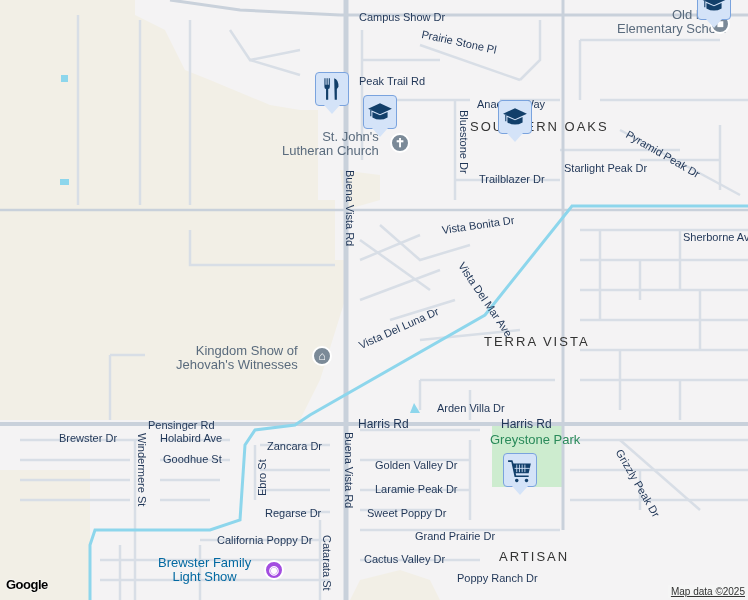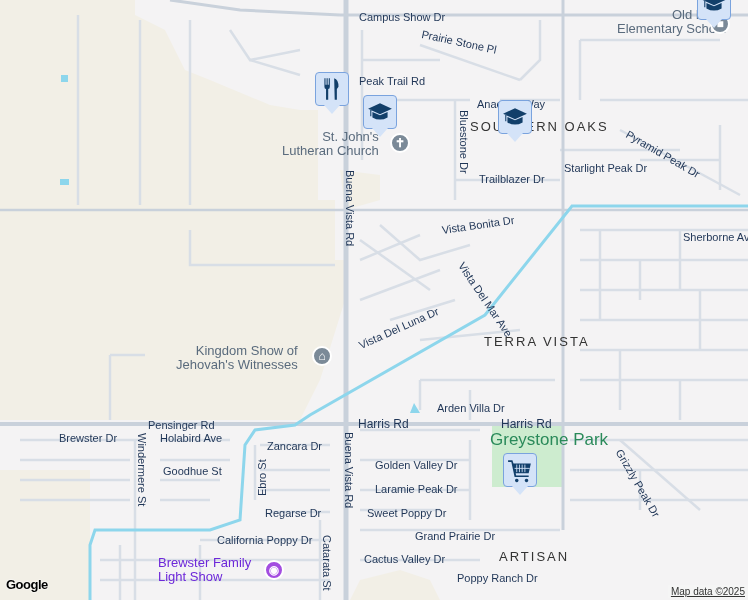--- a/index.html
+++ b/index.html
@@ -1,22 +1,22 @@
 <!DOCTYPE html>
 <html><head>
 <meta charset="utf-8">
 <style>
   html, body { margin:0; padding:0; }
   body { width:748px; height:600px; overflow:hidden; position:relative; background:#f4f3f4; font-family:"Liberation Sans", sans-serif; }
   #map { position:absolute; left:0; top:0; width:748px; height:600px; }
   .lbl { position:absolute; white-space:nowrap; font-size:11px; color:#1f3556; line-height:12px; }
   .lbl.poi { color:#5a6b7d; font-size:13px; line-height:14px; text-align:right; }
   .lbl.hood { color:#333; font-size:13px; letter-spacing:2px; }
-  .lbl.park { color:#2a8a5a; font-size:17px; }
-  .lbl.purple { color:#6d28d9; font-size:13px; line-height:14px; }
+  .lbl.park { color:#2a8a5a; font-size:13px; }
+  .lbl.purple { color:#0369a1; font-size:13px; line-height:14px; text-align:center; }
   .lbl.v { transform-origin:left top; transform:rotate(90deg); }
   .pin { position:absolute; width:34px; height:34px; background:#d4e3f8; border:1px solid #7aa3de; border-radius:4px; box-sizing:border-box; display:flex; align-items:center; justify-content:center; }
   .pin::after { content:""; position:absolute; left:50%; bottom:-9px; margin-left:-8px; width:0; height:0; border-left:8px solid transparent; border-right:8px solid transparent; border-top:9px solid #d4e3f8; }
   .pin svg { width:26px; height:26px; }
   .gpin { position:absolute; width:20px; height:20px; border-radius:50%; background:#7b8a98; border:2px solid #fff; box-sizing:border-box; display:flex; align-items:center; justify-content:center; color:#fff; font-size:12px; font-weight:bold; }
   .gpin.purple { background:#a34de0; }
   .google-logo { position:absolute; left:6px; top:577px; font-size:13px; font-weight:bold; color:#000000; text-shadow:0 0 2px #fff, 0 0 2px #fff; letter-spacing:-0.5px; }
   .attrib { position:absolute; right:0; top:585px; font-size:10px; color:#333; background:rgba(245,245,245,0.85); padding:1px 3px;text-decoration:underline; }
 </style>
 </head>
@@ -142,21 +142,21 @@
 <span class="lbl" style="left:683px;top:231px">Sherborne Ave</span>
 <span class="lbl" style="left:466px;top:260px;transform:rotate(56deg);transform-origin:left top">Vista Del Mar Ave</span>
 <span class="lbl" style="left:357px;top:340px;transform:rotate(-24deg);transform-origin:left top">Vista Del Luna Dr</span>
 <span class="lbl" style="left:437px;top:402px">Arden Villa Dr</span>
 <span class="lbl" style="left:148px;top:419px">Pensinger Rd</span>
 <span class="lbl" style="left:358px;top:418px;font-size:12px">Harris Rd</span>
 <span class="lbl" style="left:501px;top:418px;font-size:12px">Harris Rd</span>
 <span class="lbl" style="left:59px;top:432px">Brewster Dr</span>
 <span class="lbl" style="left:160px;top:432px">Holabird Ave</span>
 <span class="lbl v" style="left:148px;top:433px">Windermere St</span>
-<span class="lbl" style="left:163px;top:465px">Goodhue St</span>
+<span class="lbl" style="left:163px;top:453px">Goodhue St</span>
 <span class="lbl" style="left:267px;top:440px">Zancara Dr</span>
 <span class="lbl" style="left:256px;top:462px;transform:rotate(-90deg) translateX(-34px);transform-origin:left top">Ebro St</span>
 <span class="lbl" style="left:265px;top:507px">Regarse Dr</span>
 <span class="lbl" style="left:217px;top:534px">California Poppy Dr</span>
 <span class="lbl v" style="left:333px;top:535px">Catarata St</span>
 <span class="lbl v" style="left:355px;top:432px">Buena Vista Rd</span>
 <span class="lbl" style="left:375px;top:459px">Golden Valley Dr</span>
 <span class="lbl" style="left:375px;top:483px">Laramie Peak Dr</span>
 <span class="lbl" style="left:367px;top:507px">Sweet Poppy Dr</span>
 <span class="lbl" style="left:415px;top:530px">Grand Prairie Dr</span>

